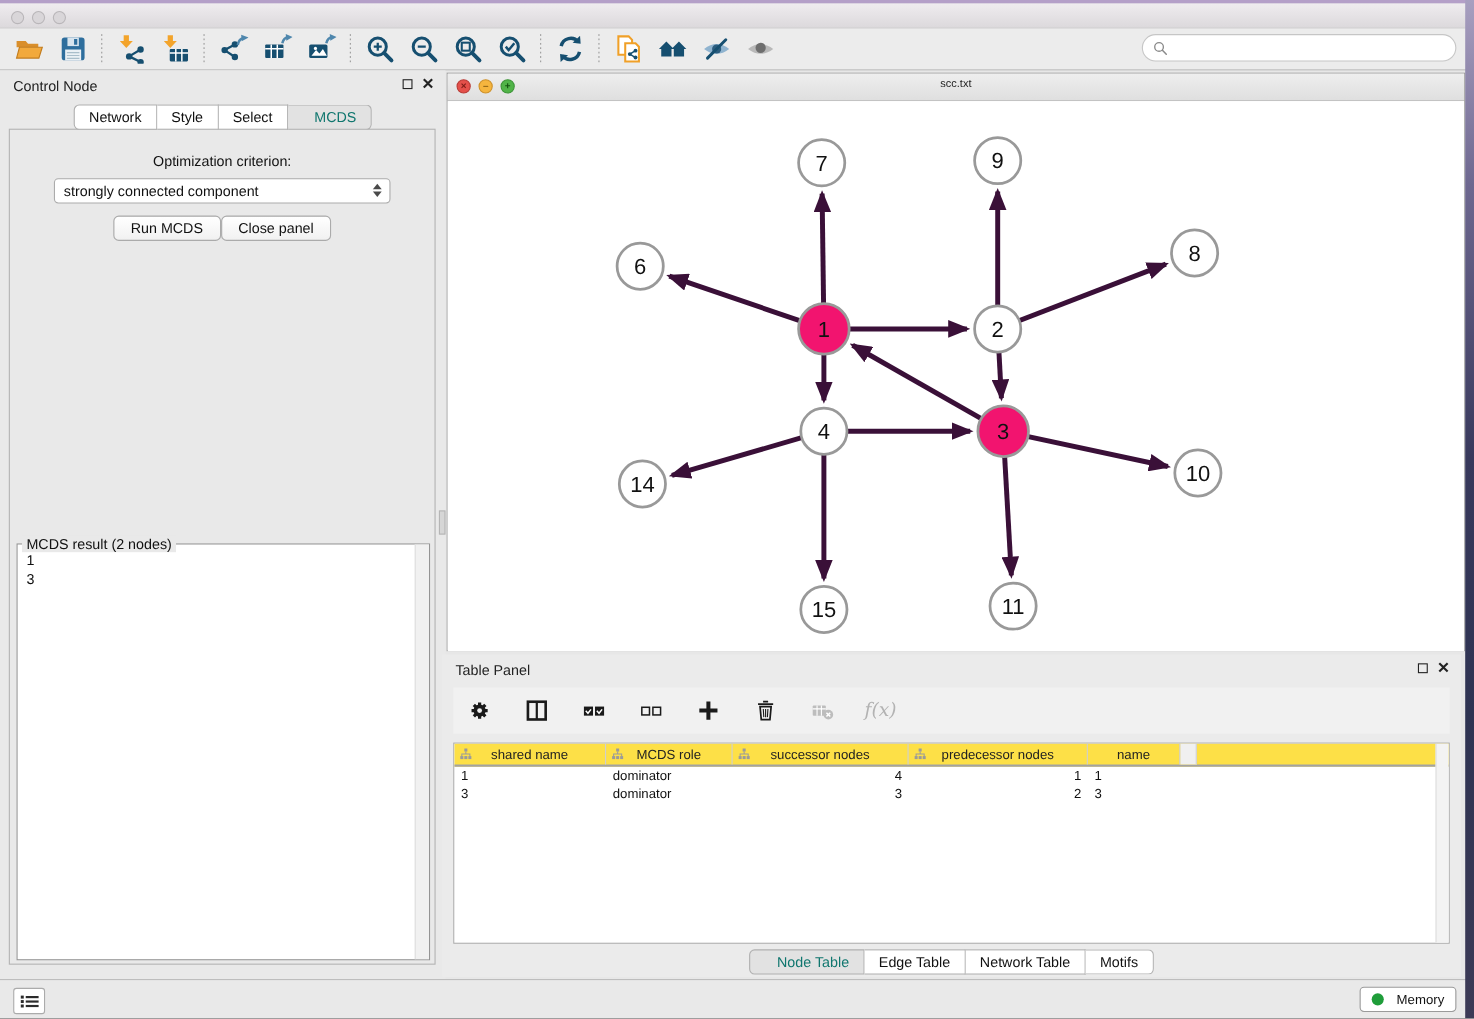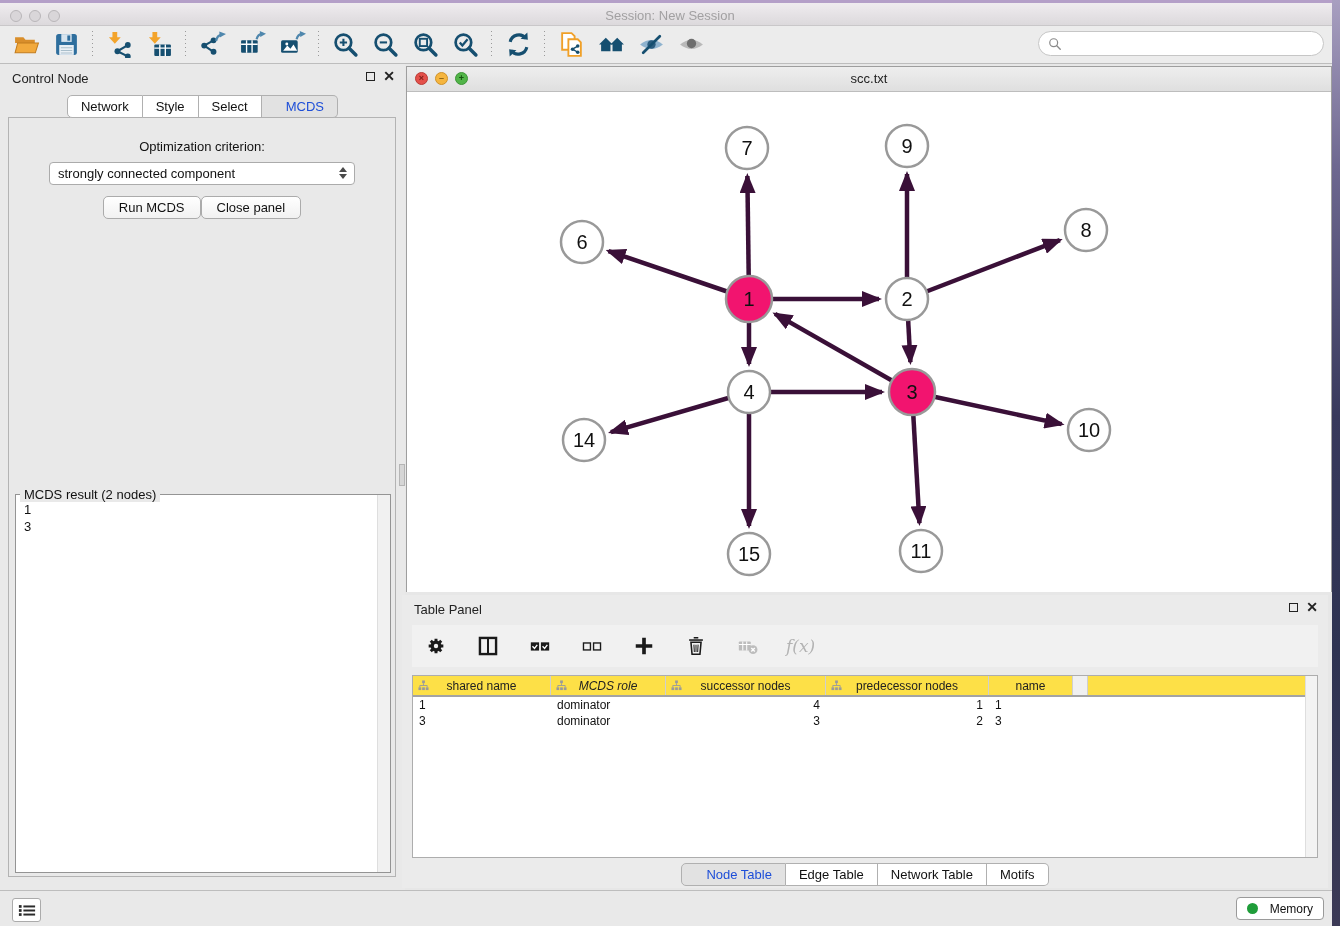--- a/index.html
+++ b/index.html
@@ -58,21 +58,21 @@
   .float-glyph{width:9px;height:9px;border:1.5px solid #222;display:inline-block;box-sizing:border-box;}
   .close-glyph{font-size:14px;font-weight:bold;color:#222;line-height:11px;}
 
   .cp-tabs{position:absolute;left:0;top:31px;width:100%;display:flex;justify-content:center;z-index:5;}
   .tab{
     font-size:13px;padding:3px 13px;background:#fff;color:#111;
     border:1px solid #b0b0b0;border-left:none;cursor:default;
   }
   .tab:first-child{border-left:1px solid #b0b0b0;border-radius:5px 0 0 5px;}
   .tab:last-child{border-radius:0 5px 5px 0;}
-  .tab.selected{background:#e2e2e2;color:#1d4ed8;padding-left:24px;}
+  .tab.selected{background:#e2e2e2;color:#0f766e;padding-left:24px;}
 
   .cp-body{
     position:absolute;left:8px;top:53px;width:388px;height:760px;
     border:1px solid #b3b3b3;background:#e9e9e9;box-sizing:border-box;
   }
   .opt-label{margin-top:21px;text-align:center;font-size:13px;color:#111;}
   .criterion{
     position:relative;margin:8px auto 0 auto;width:306px;height:23px;
     background:#fff;border:1px solid #ababab;border-radius:4px;box-sizing:border-box;
     font-size:13px;line-height:21px;padding-left:8px;color:#111;
@@ -102,21 +102,21 @@
 
   
   .net-window{
     position:absolute;left:406px;top:66px;width:926px;height:526px;
     border:1px solid #9e9e9e;box-sizing:border-box;background:#fff;
   }
   .net-titlebar{
     position:relative;height:24px;background:linear-gradient(#eeeeee,#dfdfdf);
     border-bottom:1px solid #bdbdbd;
   }
-  .net-title{position:absolute;left:0;right:0;top:4px;text-align:center;font-size:13px;color:#222;}
+  .net-title{position:absolute;left:0;right:0;top:4px;text-align:center;font-size:10px;color:#222;}
   .light{position:absolute;top:5px;width:13px;height:13px;border-radius:50%;box-sizing:border-box;
     display:flex;align-items:center;justify-content:center;font-size:9px;font-weight:bold;line-height:1;}
   .light.red{left:8px;background:#e4504a;border:1px solid #b93b36;color:#7c1d17;}
   .light.yellow{left:28px;background:#f5b53e;border:1px solid #cf922a;color:#8a6213;}
   .light.green{left:48px;background:#51b448;border:1px solid #3d9537;color:#14530f;}
   .net-canvas{position:relative;width:924px;height:500px;background:#fff;overflow:hidden;}
   .net-canvas svg{display:block;}
 
   
   .table-panel{position:absolute;left:402px;top:595px;width:926px;height:293px;background:#ebebeb;}
@@ -162,21 +162,20 @@
 </style>
 </head>
 <body>
 
 <div id="app">
 
   <div class="titlebar">
     <span class="traffic t1"></span>
     <span class="traffic t2"></span>
     <span class="traffic t3"></span>
-    <div class="titlebar-title">Session: New Session</div>
   </div>
 
   <div class="toolbar">
     <div id="tb-icons" style="display:flex;align-items:center;">
         <div class="tb-group">
           <div class="tb-btn">
             <svg viewBox="0 0 26 26">
               <path d="M2 6 h8 l2 2.5 h9 v3 H2z" fill="#D98E2B"></path>
               <path d="M2 21 L4.5 11.5 h20 L21.5 21z" fill="#F2A93C" stroke="#C27C1E" stroke-width="1"></path>
             </svg>
@@ -513,21 +512,21 @@
                 <g fill="#9a9a9a">
                   <rect x="4.5" y="0.5" width="3" height="3"></rect>
                   <rect x="0.5" y="8" width="3" height="3"></rect>
                   <rect x="4.5" y="8" width="3" height="3"></rect>
                   <rect x="8.5" y="8" width="3" height="3"></rect>
                 </g>
                 <path d="M6 3.5 v2.5 M2 8 v-2 h8 v2" stroke="#9a9a9a" fill="none" stroke-width="1"></path>
               </svg></span>
             <span>shared name</span>
           </div>
-          <div class="th" style="width: 115px; font-style: italic;">
+          <div class="th" style="width: 115px;">
             <span class="tree"><svg width="11" height="11" viewBox="0 0 12 12">
                 <g fill="#9a9a9a">
                   <rect x="4.5" y="0.5" width="3" height="3"></rect>
                   <rect x="0.5" y="8" width="3" height="3"></rect>
                   <rect x="4.5" y="8" width="3" height="3"></rect>
                   <rect x="8.5" y="8" width="3" height="3"></rect>
                 </g>
                 <path d="M6 3.5 v2.5 M2 8 v-2 h8 v2" stroke="#9a9a9a" fill="none" stroke-width="1"></path>
               </svg></span>
             <span>MCDS role</span>

